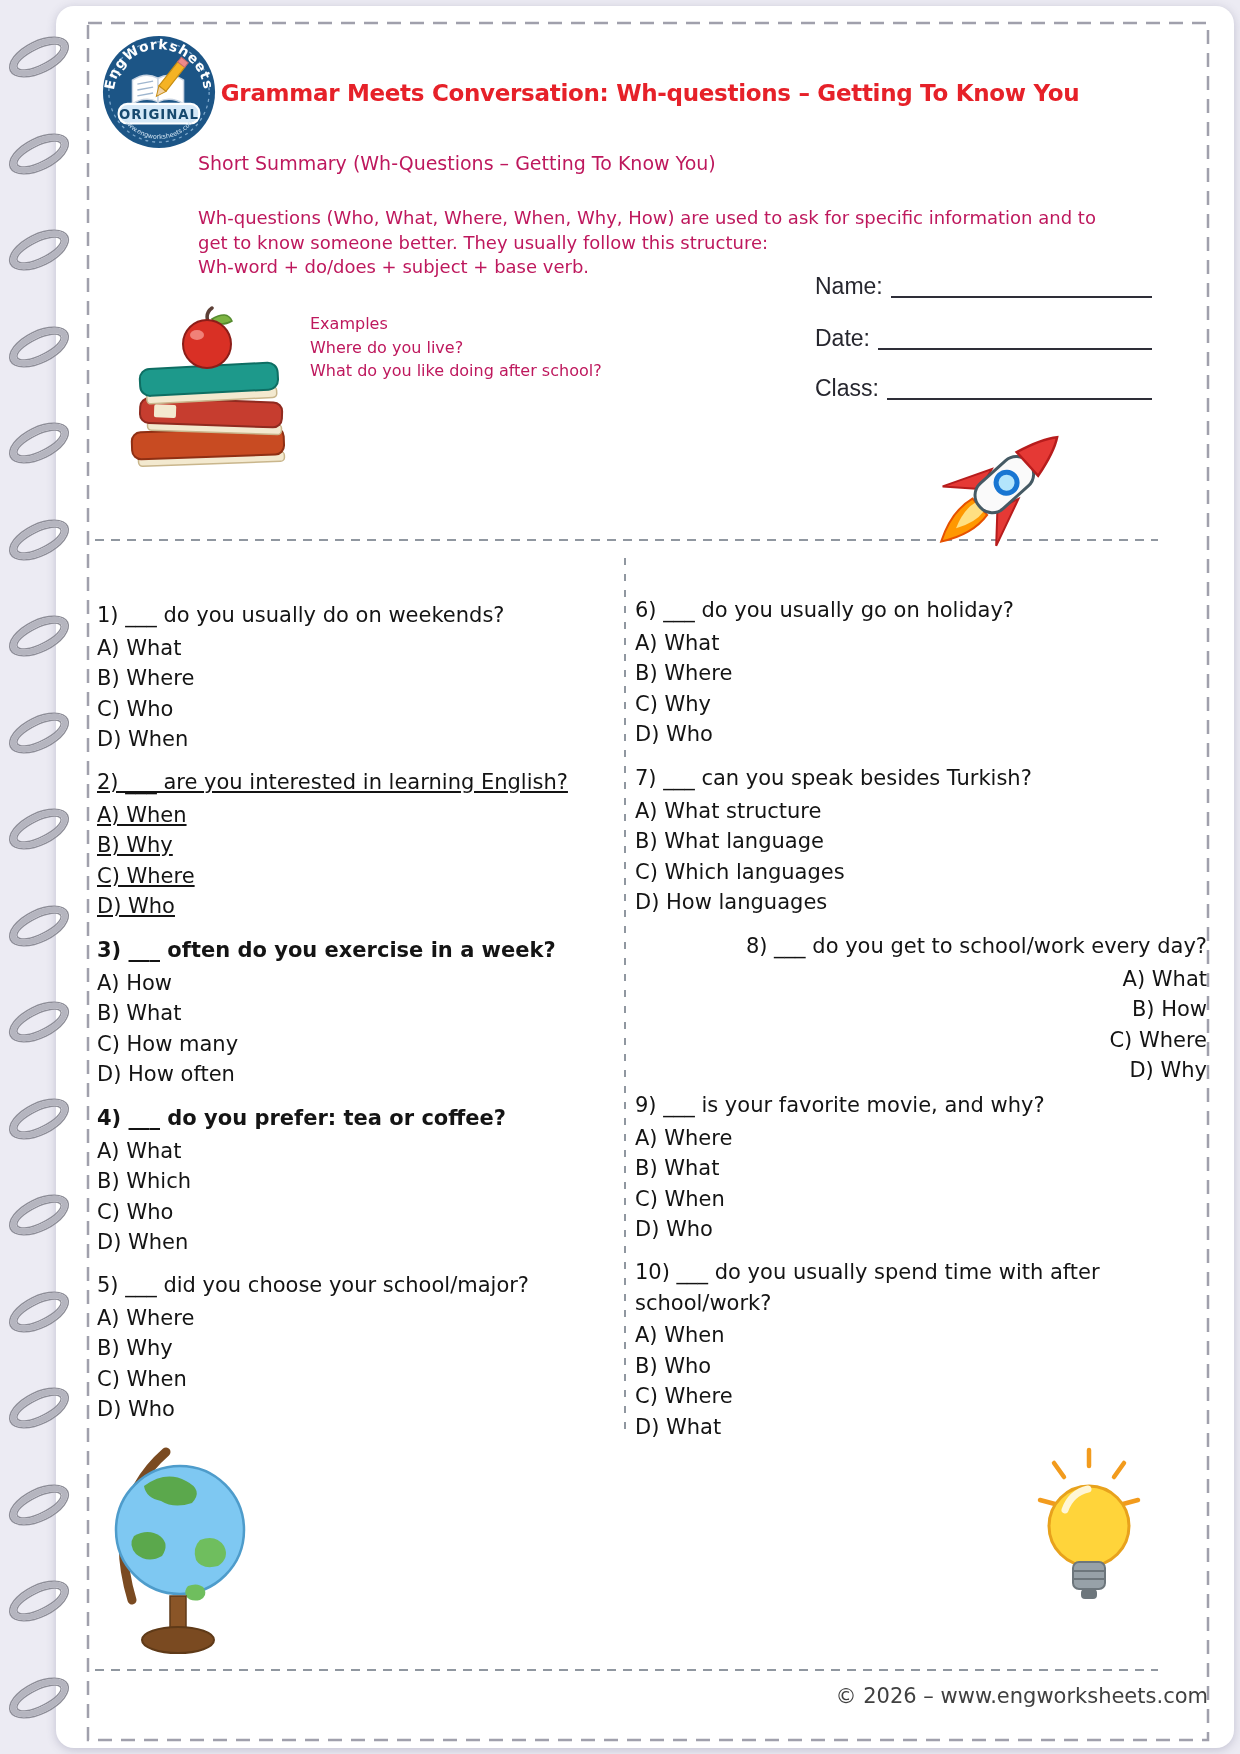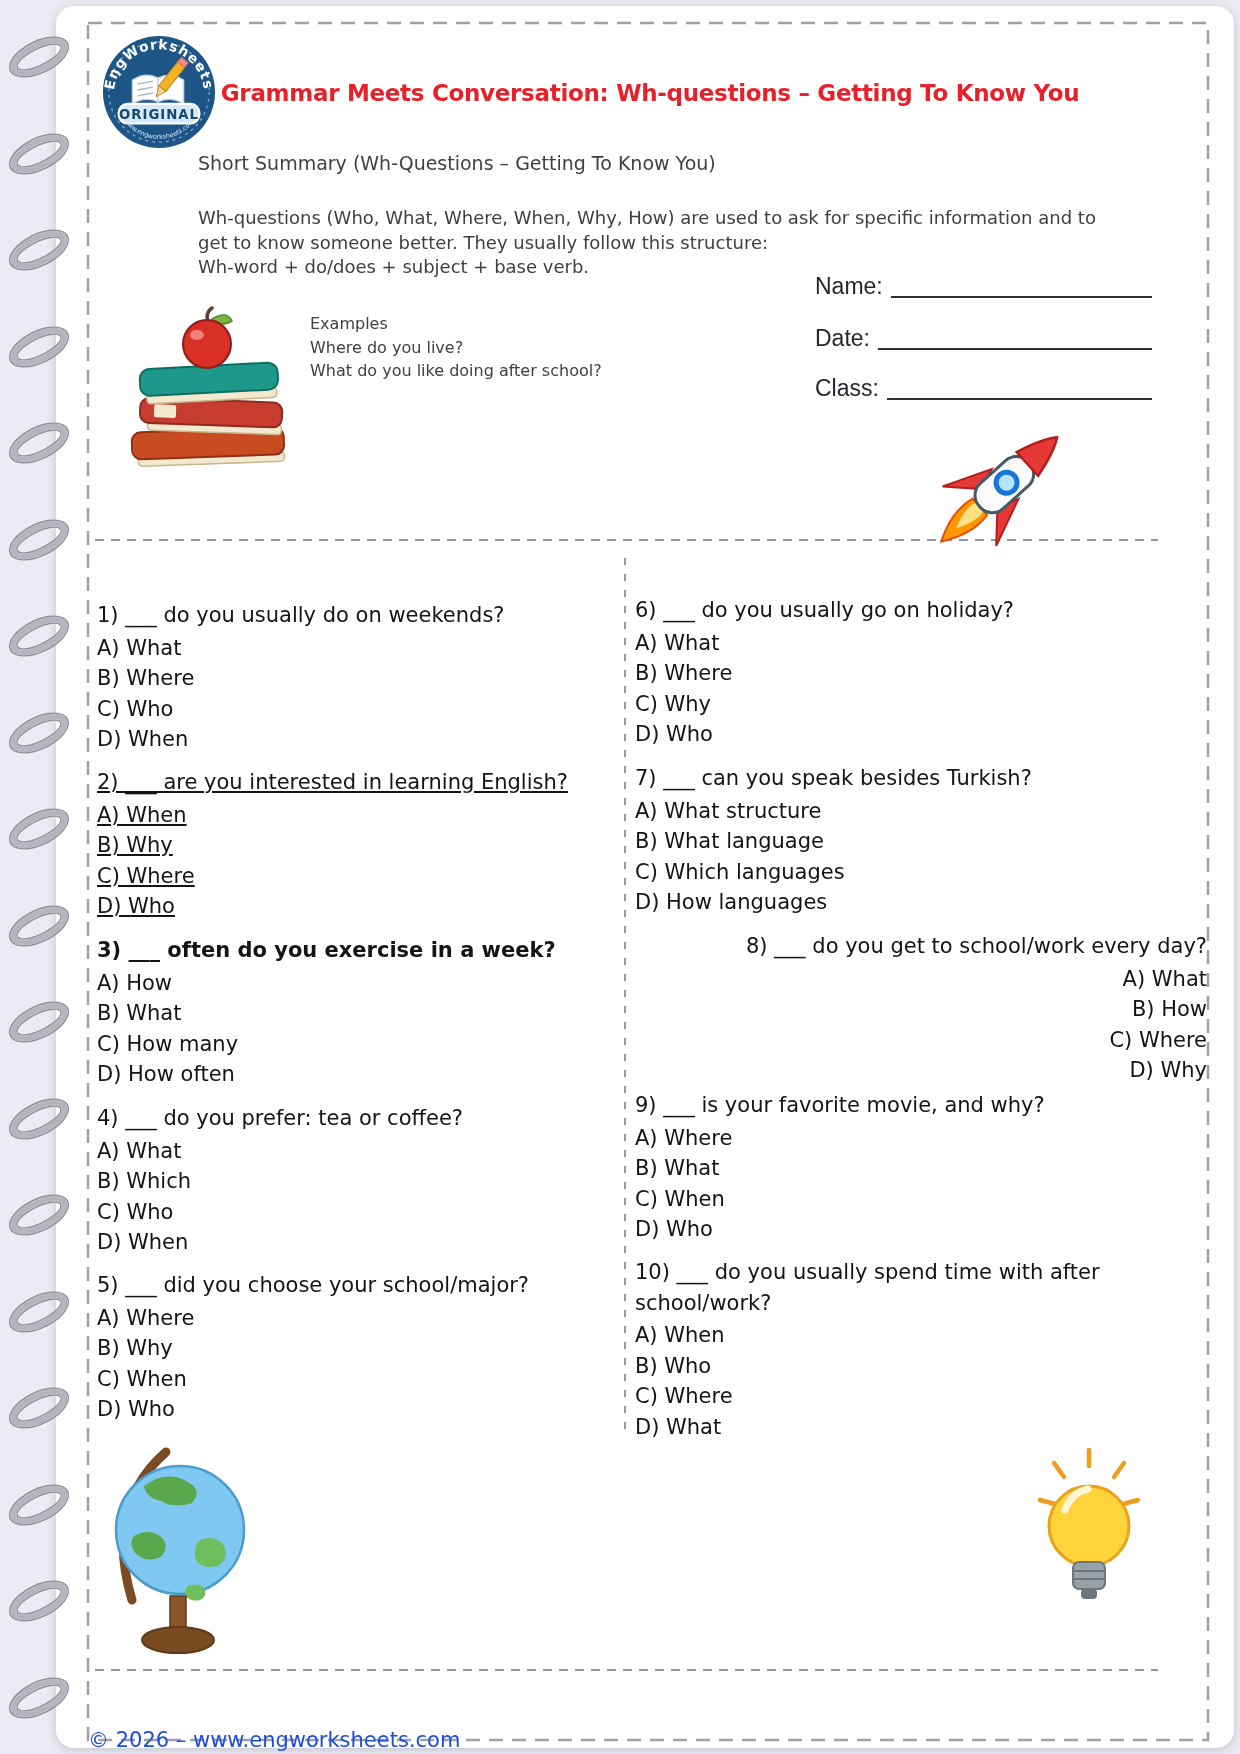--- a/index.html
+++ b/index.html
@@ -8,37 +8,37 @@
   .sheet{position:absolute;left:56px;top:6px;right:6px;bottom:6px;background:#ffffff;
          border-radius:18px;box-shadow:0 2px 10px rgba(70,70,110,.25);z-index:1;}
   .overlay{position:absolute;left:0;top:0;z-index:2;pointer-events:none;}
   .content{position:absolute;left:0;top:0;width:1240px;height:1754px;z-index:3;}
   .ring{position:absolute;left:8px;width:50px;height:18px;border:6px solid #b5b5bf;border-radius:50%;
         transform:rotate(-26deg);z-index:4;
         box-shadow:0 0 0 1.5px #8d8d97, inset 0 0 0 1.5px #8d8d97;}
   .logo{position:absolute;left:100px;top:33px;width:118px;height:118px;}
   .title{position:absolute;left:130px;top:80px;width:1040px;text-align:center;
          color:#E62129;font-weight:bold;font-size:23px;letter-spacing:-0.3px;}
-  .blue{color:#404040;}
+  .blue{color:#be185d;}
   .sum-head{position:absolute;left:198px;top:152px;font-size:19px;}
   .sum-body{position:absolute;left:198px;top:206px;font-size:18px;line-height:24.5px;}
   .sum-body div{white-space:nowrap;}
   .examples{position:absolute;left:310px;top:312px;font-size:16px;line-height:23.5px;}
   .field-row{position:absolute;left:815px;width:337px;height:30px;display:flex;align-items:flex-end;}
   .field-label{font-family:"Liberation Sans",sans-serif;font-weight:normal;font-size:23px;color:#26262e;
                line-height:28px;}
   .field-line{flex:1;border-bottom:2.5px solid #2e2e38;margin-left:8px;margin-bottom:2px;height:24px;}
   .colwrap{position:absolute;top:0;height:1754px;}
   #col-left{left:97px;width:520px;}
   #col-right{left:635px;width:572px;}
   .qblock{position:absolute;left:0;font-size:21px;color:#141414;width:100%;}
   .qline{line-height:30.5px;}
   .qtext{margin-bottom:2px;}
-  .footer{position:absolute;left:88px;top:1684px;width:1120px;text-align:left;
-          font-size:21px;color:#1d4ed8;margin-top:44px;}
+  .footer{position:absolute;left:88px;top:1684px;width:1120px;text-align:right;
+          font-size:21px;color:#404040;}
   svg text{font-family:"DejaVu Sans",sans-serif;}
   .illus{position:absolute;}
 </style>
 </head>
 <body>
 
 <div class="canvas">
 
   <div class="sheet"></div>
 
@@ -154,21 +154,21 @@
           <div class="qline opt">D) Who</div>
         </div>
         <div class="qblock" style="top: 935px;">
           <div class="qline qtext" style="white-space: nowrap; font-weight: bold;">3) ___ often do you exercise in a week?</div>
           <div class="qline opt">A) How</div>
           <div class="qline opt">B) What</div>
           <div class="qline opt">C) How many</div>
           <div class="qline opt">D) How often</div>
         </div>
         <div class="qblock" style="top: 1103px;">
-          <div class="qline qtext" style="white-space: nowrap;">4) ___ do you prefer: tea or coffee?</div>
+          <div class="qline qtext" style="white-space: nowrap; font-weight: bold;">4) ___ do you prefer: tea or coffee?</div>
           <div class="qline opt">A) What</div>
           <div class="qline opt">B) Which</div>
           <div class="qline opt">C) Who</div>
           <div class="qline opt">D) When</div>
         </div>
         <div class="qblock" style="top: 1270px;">
           <div class="qline qtext" style="white-space: nowrap;">5) ___ did you choose your school/major?</div>
           <div class="qline opt">A) Where</div>
           <div class="qline opt">B) Why</div>
           <div class="qline opt">C) When</div>

